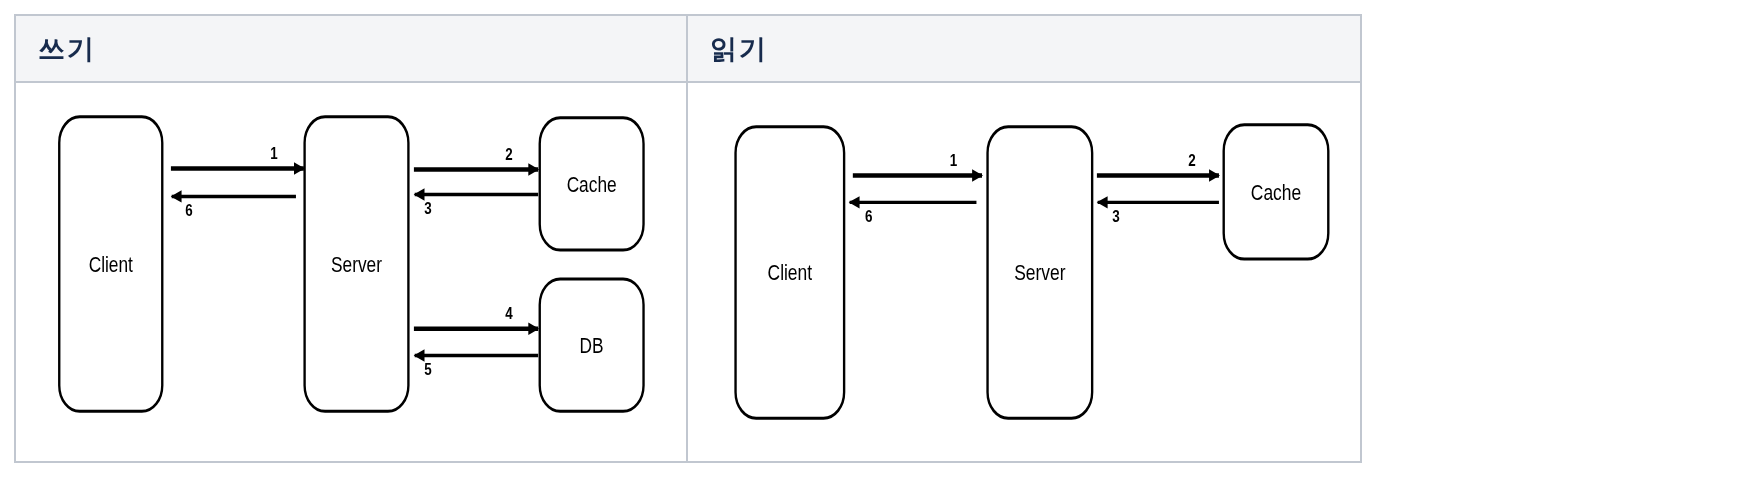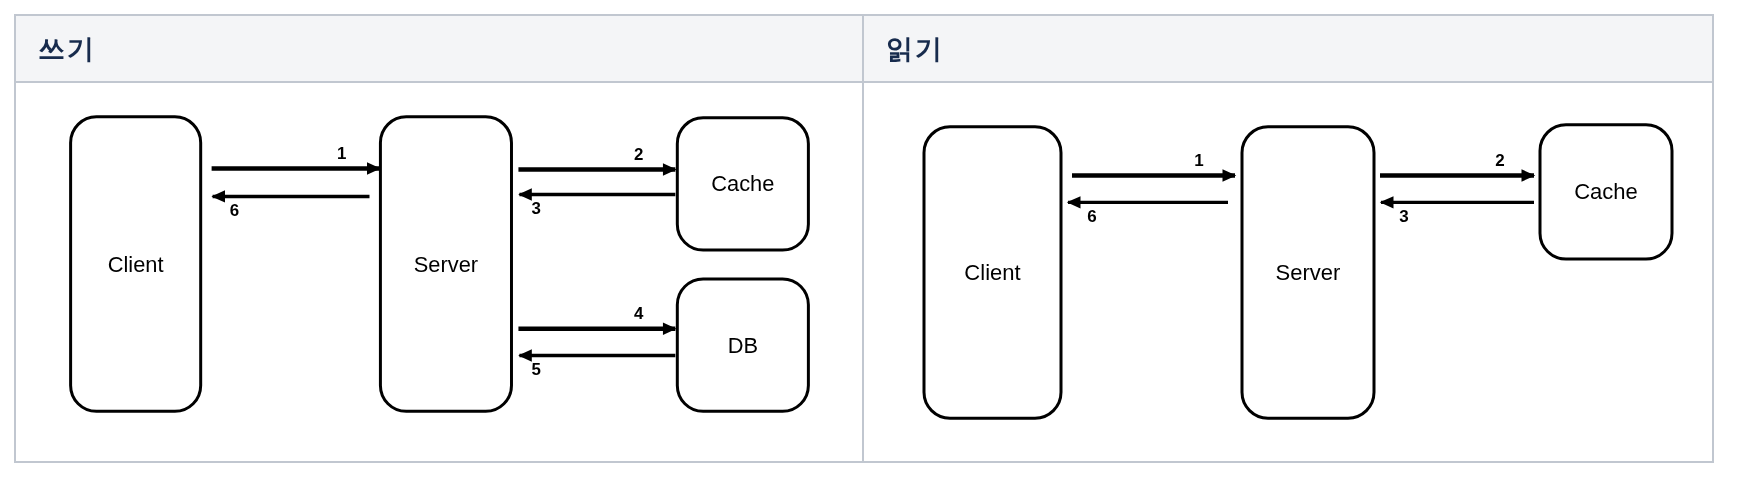--- a/index.html
+++ b/index.html
@@ -13,21 +13,21 @@
   body{
     width:1746px;height:478px;
     background:#ffffff;
     font-family:"Liberation Sans", sans-serif;
     overflow:hidden;
     position:relative;
   }
   .content-table{
     position:absolute;
     left:14px;top:14px;
-    width:1700px;height:449px;
+    width:1348px;height:449px;
     border:2px solid var(--border-color);
     display:grid;
     grid-template-columns:1fr 1fr;
     grid-template-rows:67px 1fr;
     background:#ffffff;
   }
   .hdr-cell{
     background:var(--header-bg);
     border-bottom:2px solid var(--border-color);
     display:flex;

